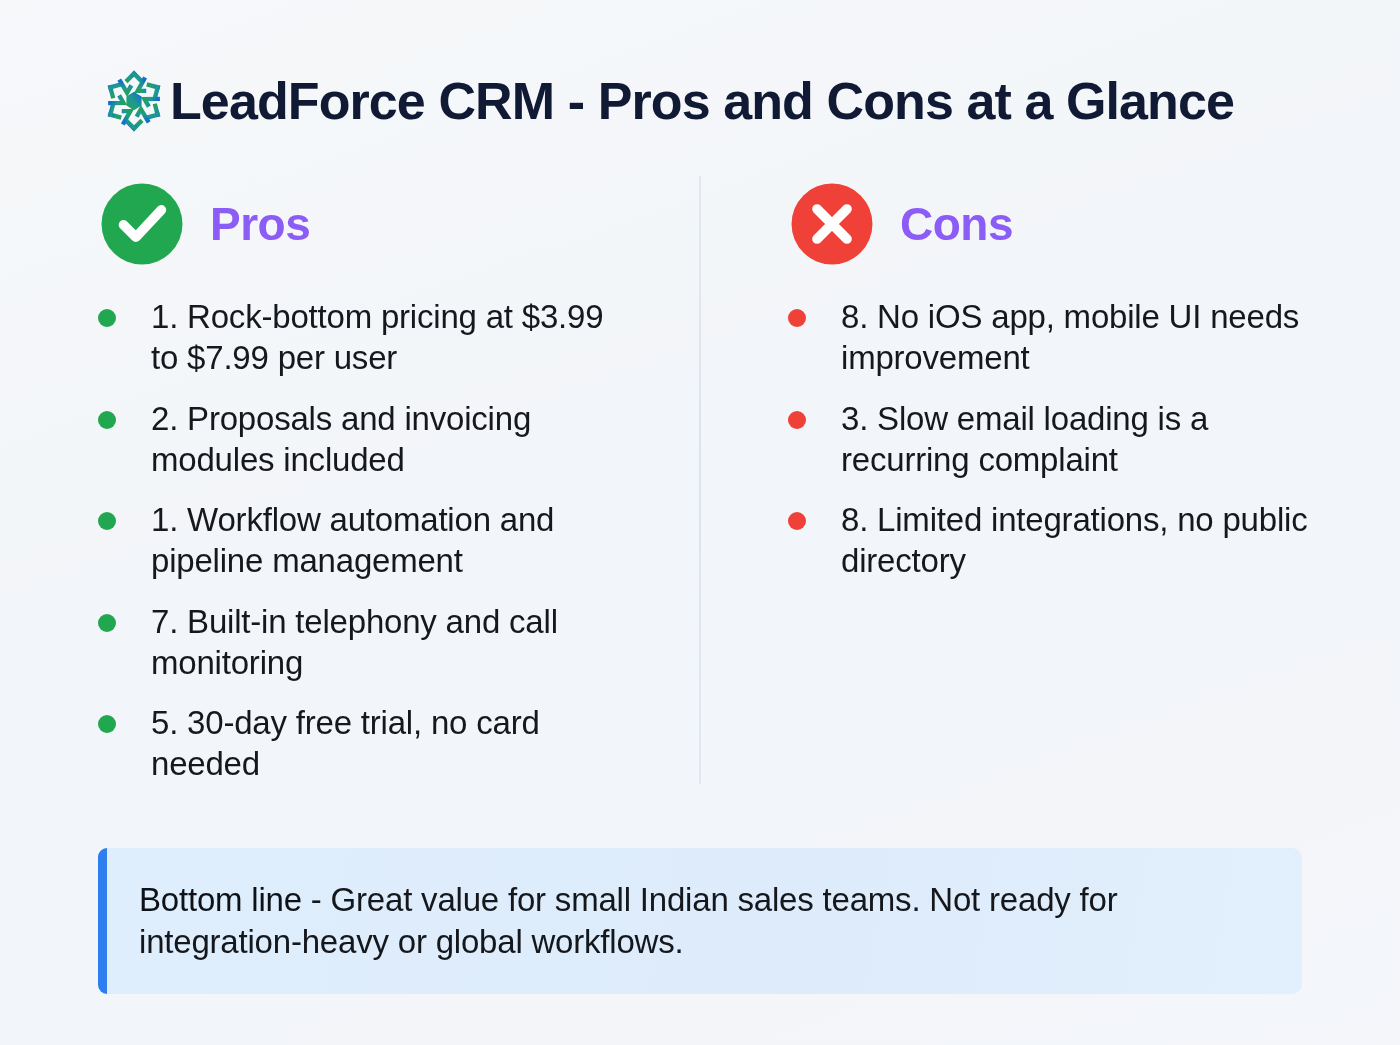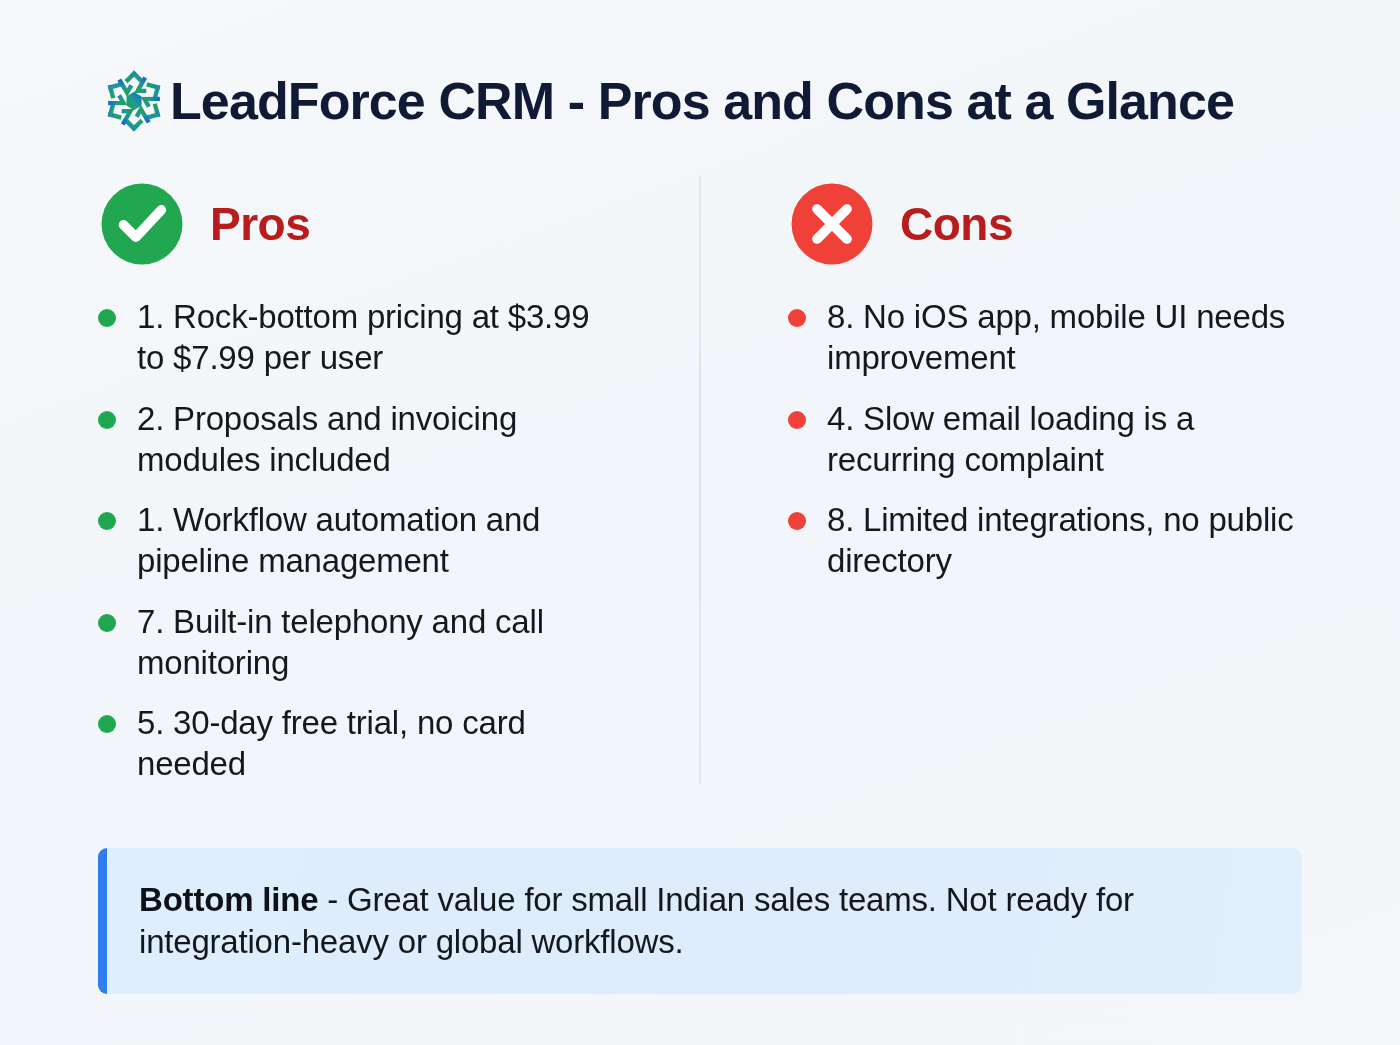--- a/index.html
+++ b/index.html
@@ -40,26 +40,26 @@
   .divider {
     position:absolute; left:699px; top:176px;
     width:2px; height:608px;
     background:linear-gradient(to bottom, #e3e8f0 0%, #dde3ec 50%, #e3e8f0 100%);
   }
 
   .col-head { display:flex; align-items:center; gap:24px; height:96px; }
   .badge-icon { width:88px; height:88px; flex:0 0 88px; display:block; }
   .col-head-label {
     font-size:46px; font-weight:bold; letter-spacing:-0.5px;
-    color:#b91c1c; line-height:1;
+    color:#8b5cf6; line-height:1;
   }
 
   .item-list { margin-top:24px; list-style:none; }
   .item {
-    display:flex; align-items:flex-start; gap:21px;
+    display:flex; align-items:flex-start; gap:35px;
     margin-bottom:19px;
   }
   .item .dot {
     width:18px; height:18px; border-radius:50%;
     flex:0 0 18px; margin-top:13px;
   }
   .dot-pro { background:#22a751; }
   .dot-con { background:#ef4137; }
   .item-text {
     font-size:33px; line-height:1.25; color:#16181d;
@@ -80,21 +80,21 @@
     position:absolute; left:0; top:0;
     width:9px; height:146px;
     background:#2f7ef0;
     border-radius:10px 0 0 10px;
   }
   .callout-body {
     padding-left:41px; padding-right:30px;
     font-size:33px; line-height:1.28; color:#14171c;
     letter-spacing:-0.2px;
   }
-  .callout-lead { font-weight:bold; color:#0e1118; }
+  .callout-lead { font-weight:normal; color:#0e1118; }
 </style>
 </head>
 <body>
 
 <div class="page">
 
   <div class="header">
     <svg class="brand-logo" viewBox="0 0 100 100" aria-hidden="true">
       <defs>
         <linearGradient id="lgGrad" x1="0" y1="1" x2="1" y2="0">
@@ -191,21 +191,21 @@
           </svg>
           <div class="col-head-label">Cons</div>
         </div>
         <ul class="item-list">
           <li class="item">
             <span class="dot dot-con"></span>
             <span class="item-text">8. No iOS app, mobile UI needs improvement</span>
           </li>
           <li class="item">
             <span class="dot dot-con"></span>
-            <span class="item-text">4. Slow email loading is a recurring complaint</span>
+            <span class="item-text">3. Slow email loading is a recurring complaint</span>
           </li>
           <li class="item">
             <span class="dot dot-con"></span>
             <span class="item-text">8. Limited integrations, no public directory</span>
           </li>
         </ul>
       </div>
     </div>
 
   </div>

